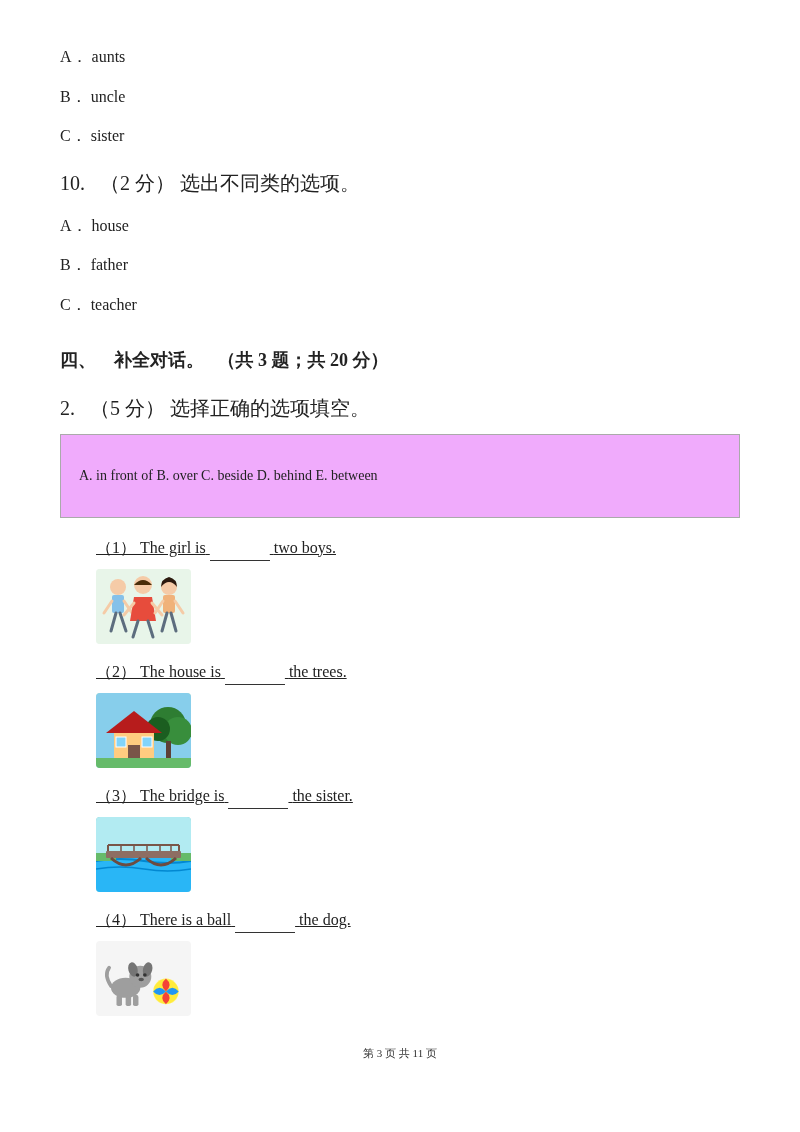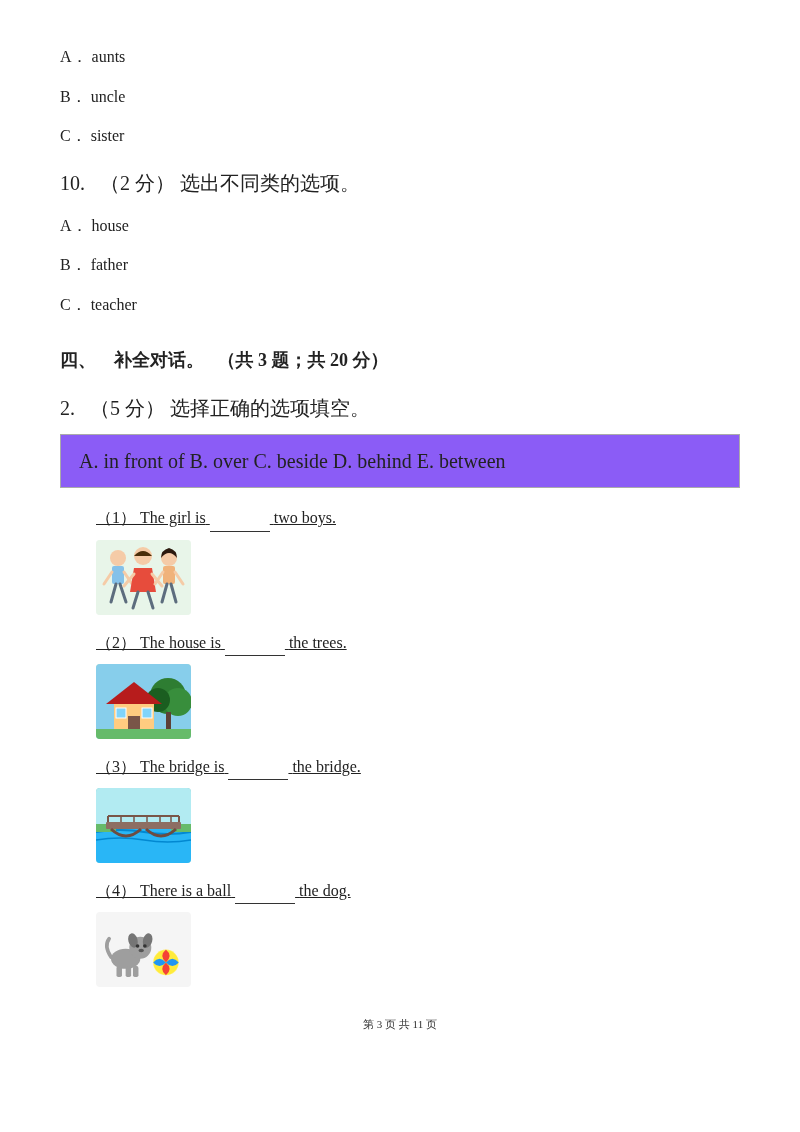--- a/index.html
+++ b/index.html
@@ -27,25 +27,25 @@
       line-height: 1.6;
     }
     .section-heading {
       font-size: 18px;
       font-weight: bold;
       margin: 28px 0 12px 0;
       line-height: 1.6;
     }
     .answer-options-box {
       border: 1px solid #aaa;
-      padding: 8px 18px;
+      padding: 28px 18px;
       margin: 10px 0 16px 0;
-      font-size: 20px;
+      font-size: 14px;
       line-height: 1.8;
-      background: #8b5cf6;
+      background: #f0abfc;
     }
     .sub-question {
       margin: 14px 0 6px 36px;
       font-size: 16px;
       line-height: 1.7;
       text-decoration: underline;
     }
     .blank {
       display: inline-block;
       border-bottom: 1px solid #333;
@@ -216,21 +216,21 @@
     <rect x="46" y="44" width="10" height="10" fill="#81D4FA" stroke="#fff" stroke-width="1"></rect>
 
     <rect x="0" y="65" width="95" height="10" fill="#66BB6A"></rect>
   </svg>
 </div>
 
 <div class="sub-question">
   <span>（3）</span>
   <span>The bridge is</span>
   <span class="blank"></span>
-  <span>the bridge.</span>
+  <span>the sister.</span>
 </div>
 <div class="image-placeholder img-bridge">
   <svg width="95" height="75" viewBox="0 0 95 75" xmlns="http://www.w3.org/2000/svg">
 
     <rect width="95" height="75" fill="#B2EBF2"></rect>
 
     <rect x="0" y="40" width="95" height="35" fill="#29B6F6"></rect>
     <path d="M0,44 Q24,40 48,44 Q72,48 95,44" fill="none" stroke="#0288D1" stroke-width="2"></path>
     <path d="M0,52 Q24,48 48,52 Q72,56 95,52" fill="none" stroke="#0288D1" stroke-width="1.5"></path>
 

